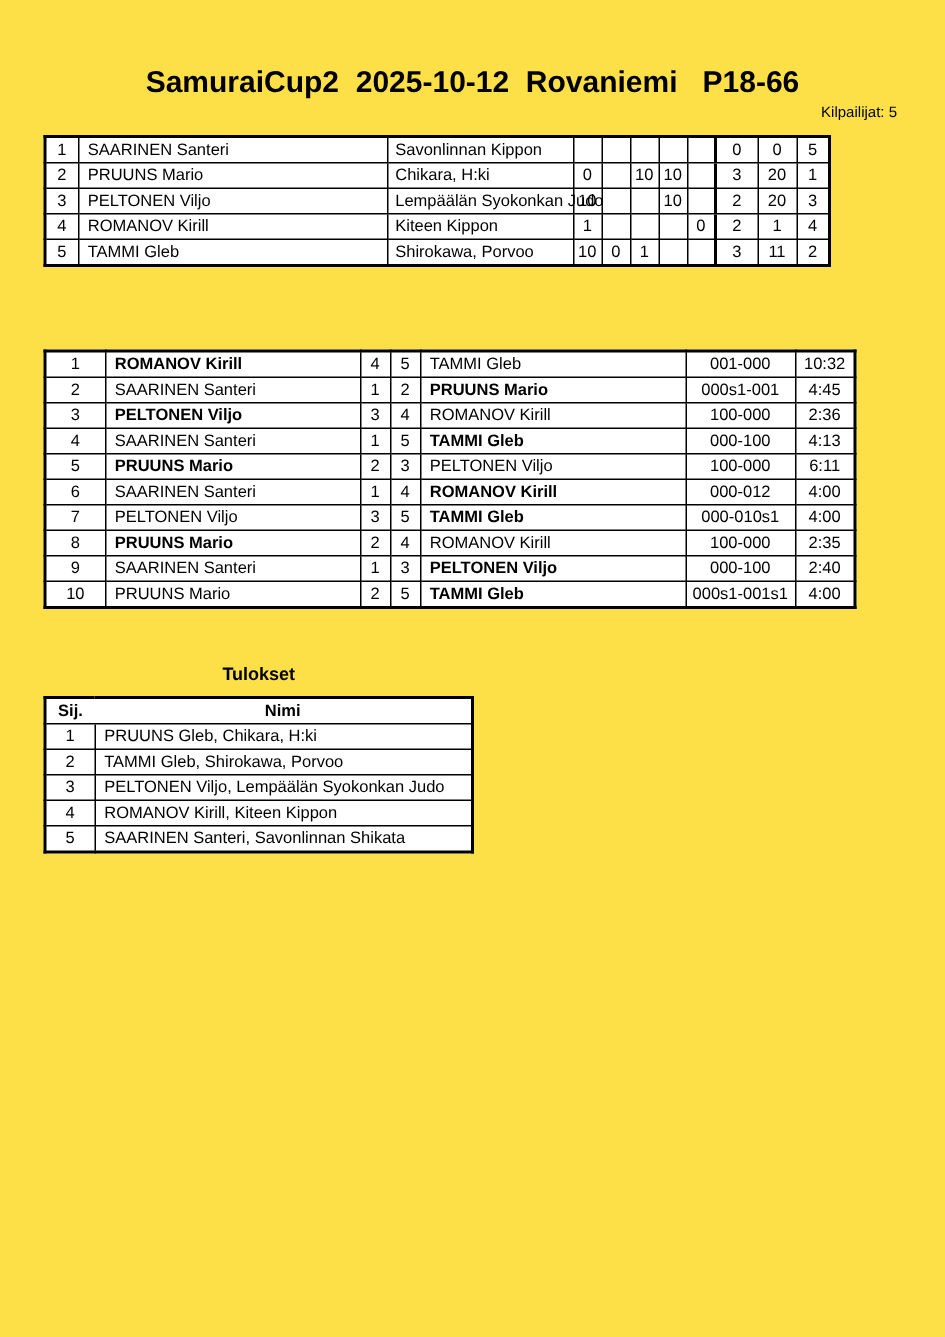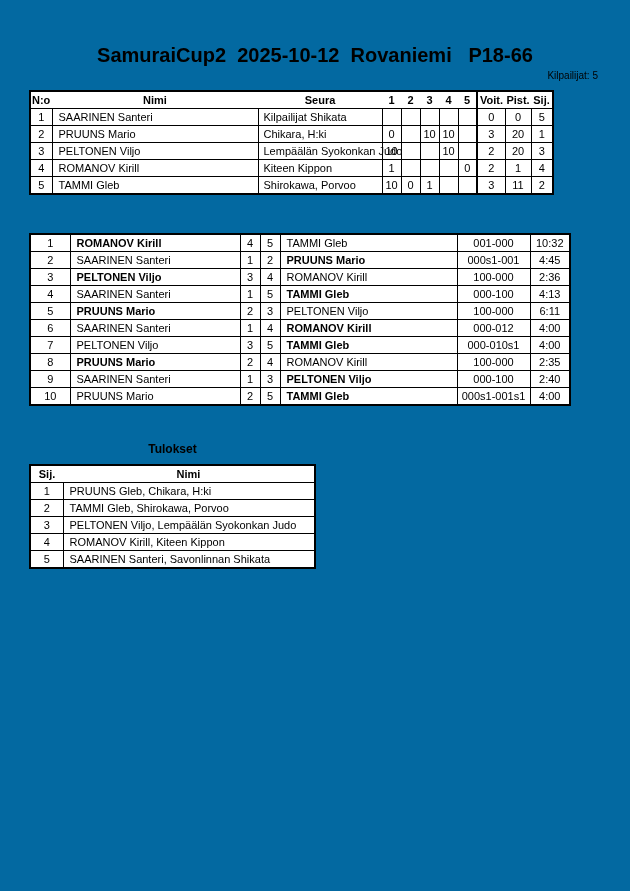--- a/index.html
+++ b/index.html
@@ -1,17 +1,17 @@
 <!DOCTYPE html>
 <html><head>
 <meta charset="utf-8">
 <style>
   html, body { margin:0; padding:0; background:#ffffff; }
   .sheet {
-    position:relative; width:630px; height:891px; background:#0369a1;
+    position:relative; width:630px; height:891px; background:#fde047;
     font-family:"Liberation Sans", sans-serif; color:#000;
   }
   #main-title {
     position:absolute; top:44px; left:0; width:630px; text-align:center;
     font-size:20px; font-weight:bold; white-space:pre;
   }
   .section-title { position:absolute; font-weight:bold; font-size:12px; text-align:center; }
   #kilp-title { left:0; top:69px; width:510px; }
   #ott-title  { left:30px; top:210px; width:540px; }
   #tul-title  { left:30px; top:442px; width:285px; }
@@ -52,37 +52,24 @@
       <col style="width:19px">
         <col style="width:19px">
         <col style="width:19px">
         <col style="width:19px">
         <col style="width:19px">
       <col style="width:28px">
         <col style="width:26px">
         <col style="width:22px">
     </colgroup>
     <tbody>
-        <tr>
-      <th class="th-left">N:o</th>
-      <th>Nimi</th>
-      <th>Seura</th>
-      <th>1</th>
-      <th>2</th>
-      <th>3</th>
-      <th>4</th>
-      <th>5</th>
-      <th class="thickL">Voit.</th>
-      <th>Pist.</th>
-      <th>Sij.</th>
-    </tr>
-    <tr>
-      <td class="c">1</td>
-      <td class="left">SAARINEN Santeri</td>
-      <td class="seura"><span>Kilpailijat Shikata</span></td>
+    <tr>
+      <td class="c">1</td>
+      <td class="left">SAARINEN Santeri</td>
+      <td class="seura"><span>Savonlinnan Kippon</span></td>
       <td class="c"></td>
       <td class="c"></td>
       <td class="c"></td>
       <td class="c"></td>
       <td class="c"></td>
       <td class="c thickL">0</td>
       <td class="c">0</td>
       <td class="c">5</td>
     </tr>
     <tr>

